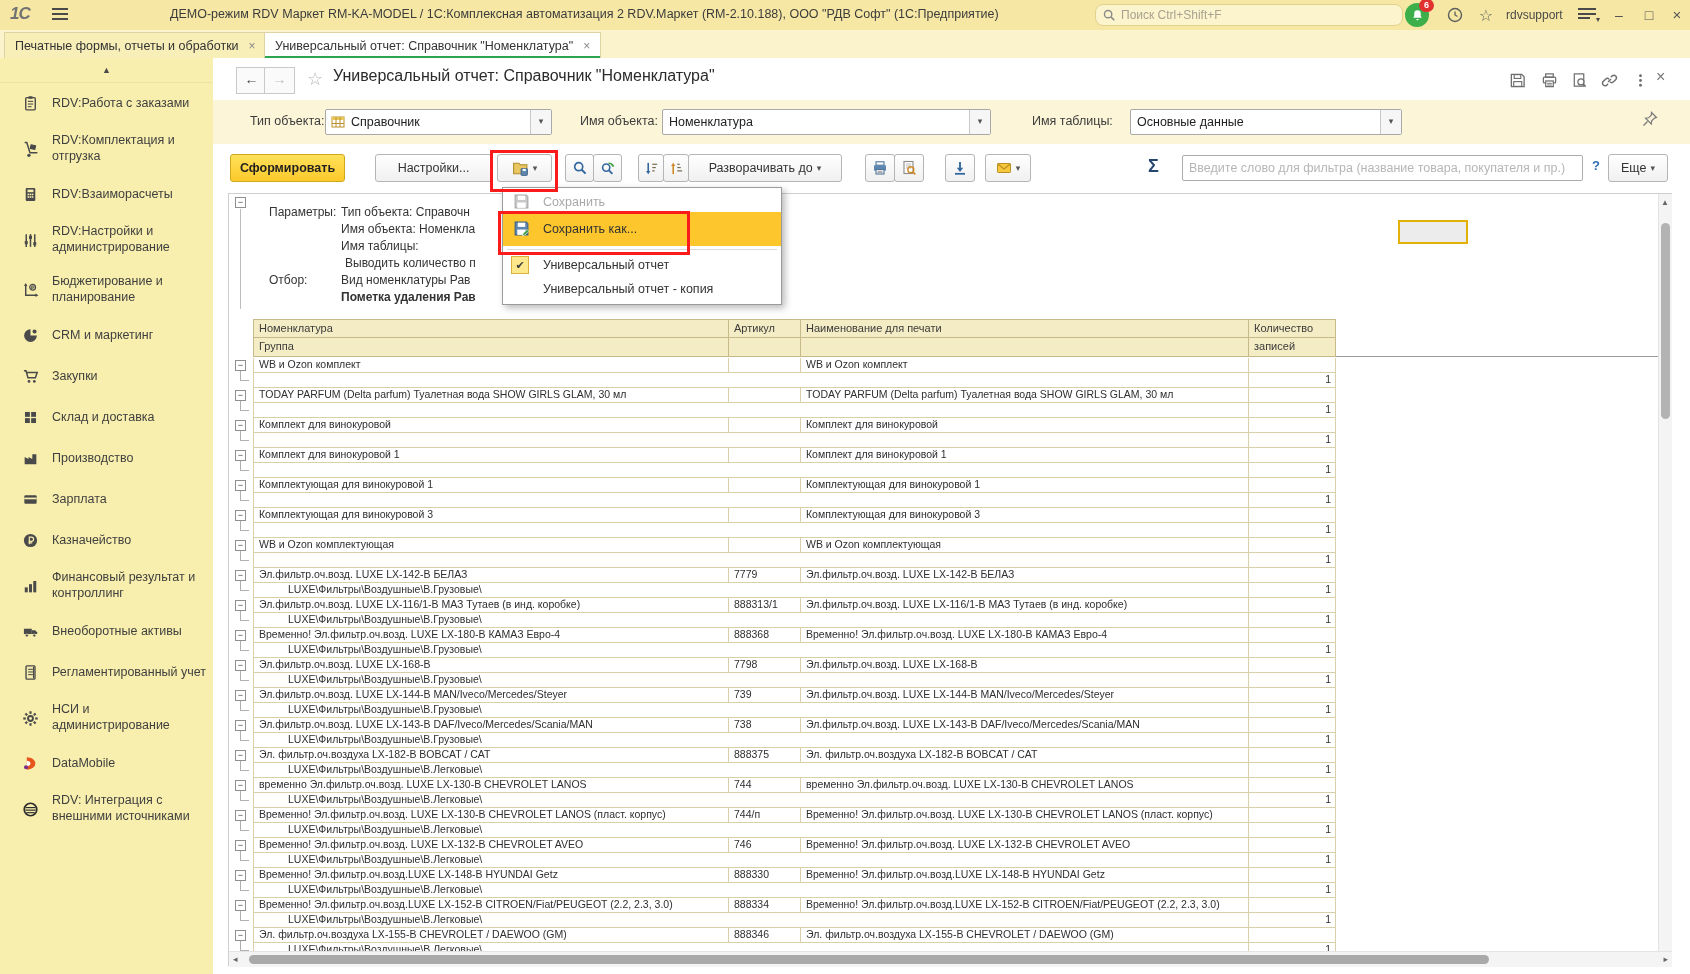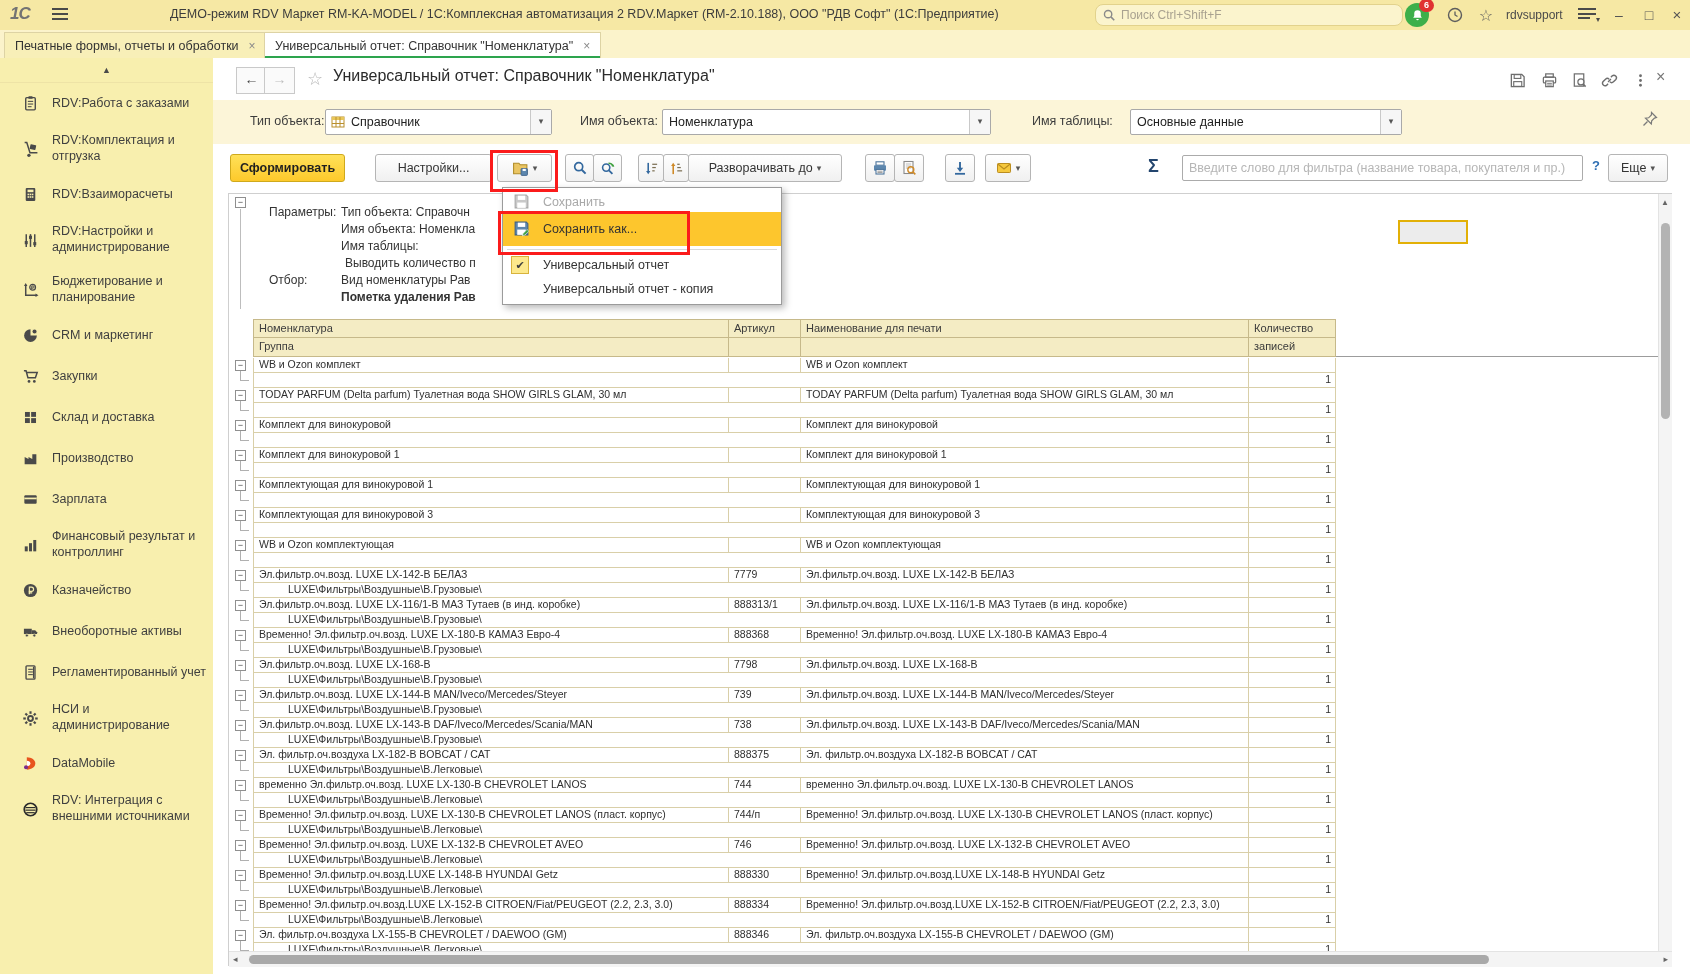--- a/index.html
+++ b/index.html
@@ -278,43 +278,43 @@
           <span class="sic">
             <span>
               <svg viewBox="0 0 16 16" width="17" height="17">
                 <rect x="2.2" y="4" width="11.6" height="8" rx="1" fill="#4a4a4a"></rect>
                 <rect x="2.2" y="6.2" width="11.6" height="1.6" fill="#f8efae"></rect>
               </svg>
             </span>
           </span>
           <span class="slb">Зарплата</span>
         </div>
+        <div class="sitem" style="height: 41px;">
+          <span class="sic">
+            <span>
+              <svg viewBox="0 0 16 16" width="17" height="17">
+                <circle cx="8" cy="8" r="6.2" fill="#4a4a4a"></circle>
+                <path d="M6.9 11.5V4.8h2a2 2 0 0 1 0 4H6.2M6.2 10.3h3.4" fill="none" stroke="#f8efae" stroke-width="1.1"></path>
+              </svg>
+            </span>
+          </span>
+          <span class="slb">Казначейство</span>
+        </div>
         <div class="sitem" style="height: 50px;">
           <span class="sic">
             <span>
               <svg viewBox="0 0 16 16" width="17" height="17" fill="#4a4a4a">
                 <rect x="2.6" y="8.8" width="2.8" height="4.7"></rect>
                 <rect x="6.6" y="5.8" width="2.8" height="7.7"></rect>
                 <rect x="10.6" y="2.8" width="2.8" height="10.7"></rect>
               </svg>
             </span>
           </span>
           <span class="slb">Финансовый результат и
 контроллинг</span>
-        </div>
-        <div class="sitem" style="height: 41px;">
-          <span class="sic">
-            <span>
-              <svg viewBox="0 0 16 16" width="17" height="17">
-                <circle cx="8" cy="8" r="6.2" fill="#4a4a4a"></circle>
-                <path d="M6.9 11.5V4.8h2a2 2 0 0 1 0 4H6.2M6.2 10.3h3.4" fill="none" stroke="#f8efae" stroke-width="1.1"></path>
-              </svg>
-            </span>
-          </span>
-          <span class="slb">Казначейство</span>
         </div>
         <div class="sitem" style="height: 41px;">
           <span class="sic">
             <span>
               <svg viewBox="0 0 16 16" width="17" height="17">
                 <rect x="1.8" y="5.4" width="7.4" height="5" fill="#4a4a4a"></rect>
                 <path d="M9.2 6.8h3.2l1.8 2v1.6H9.2z" fill="#4a4a4a"></path>
                 <circle cx="4.6" cy="11.8" r="1.4" fill="#4a4a4a" stroke="#f8efae" stroke-width="0.7"></circle>
                 <circle cx="11.6" cy="11.8" r="1.4" fill="#4a4a4a" stroke="#f8efae" stroke-width="0.7"></circle>
               </svg>

